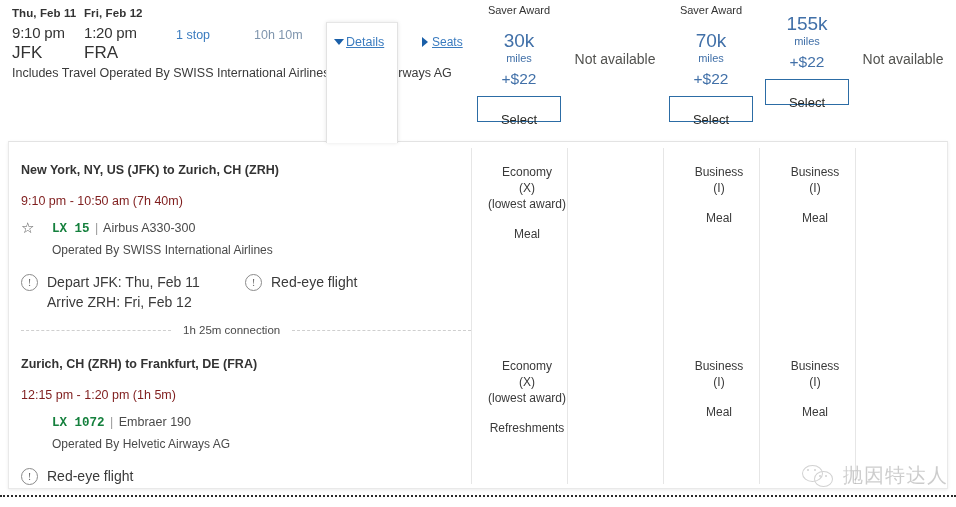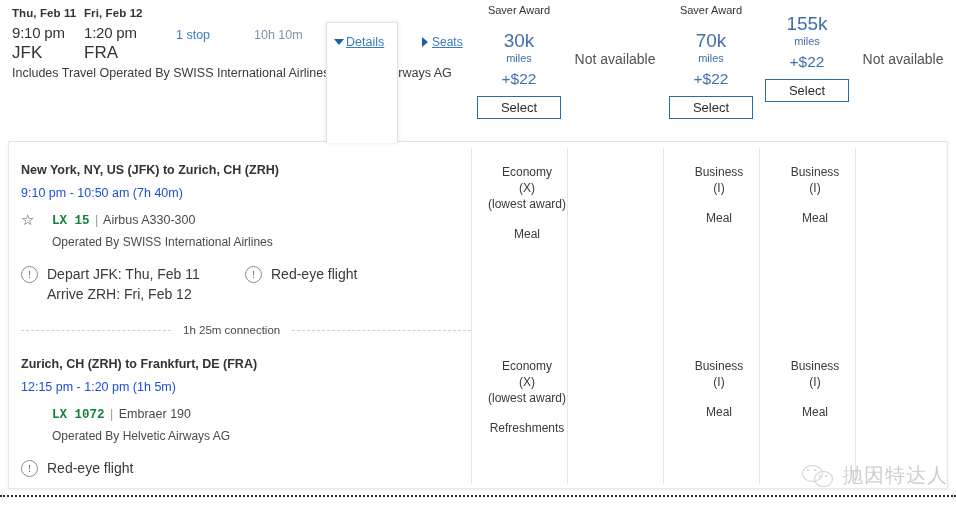--- a/index.html
+++ b/index.html
@@ -175,21 +175,21 @@
     width: 84px;
     height: 23px;
     line-height: 21px;
     text-align: center;
     background: #ffffff;
     border: 1px solid #2c6ca5;
     color: #2b2b28;
     font-size: 13px;
     font-family: "Liberation Sans", sans-serif;
     cursor: pointer;
-    padding: 0;
+    padding: 12px;
     box-sizing: border-box;
   }
 
   
   #details-panel {
     position: absolute;
     left: 8px; top: 141px;
     width: 940px;
     height: 348px;
     background: #ffffff;
@@ -217,23 +217,23 @@
   #seg-1 { top: 214px; }
 
   .seg-title {
     font-size: 12.5px;
     font-weight: bold;
     color: #333333;
     line-height: 17px;
   }
   .seg-times {
     font-size: 12.5px;
-    color: #1d4ed8;
+    color: #7f1d1d;
     line-height: 17px;
-    margin-top: 6px;
+    margin-top: 14px;
   }
   .seg-flightrow {
     margin-top: 10px;
     position: relative;
     padding-left: 31px;
     font-size: 12.5px;
     color: #333333;
     line-height: 16px;
   }
   .star-icon {

